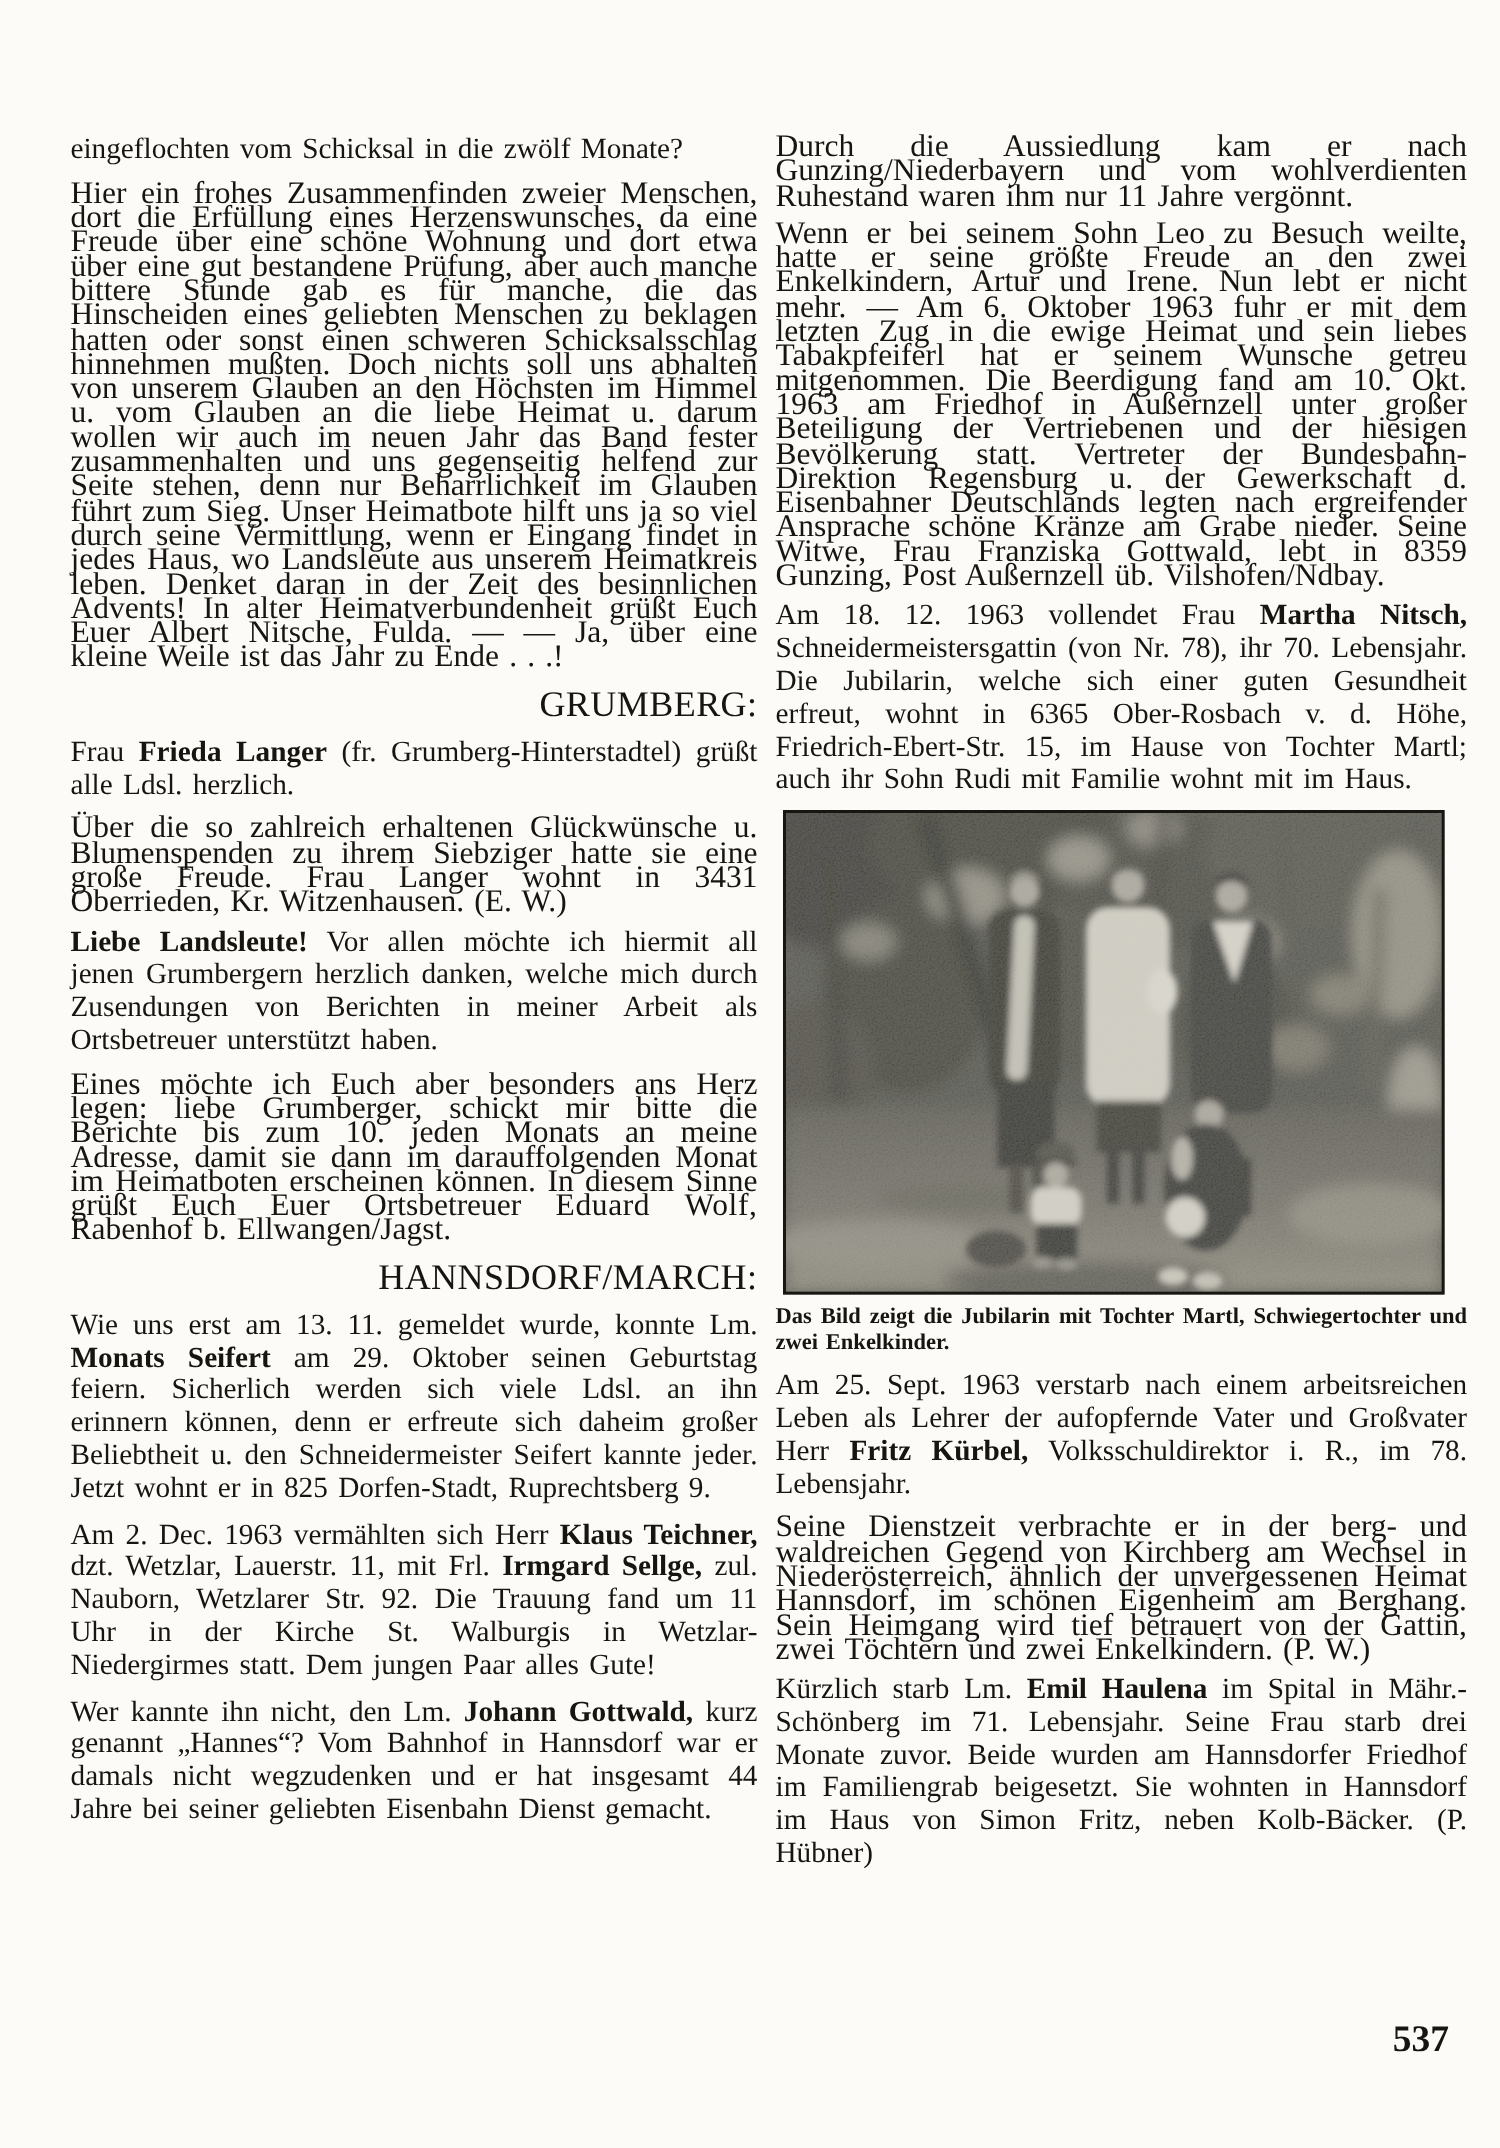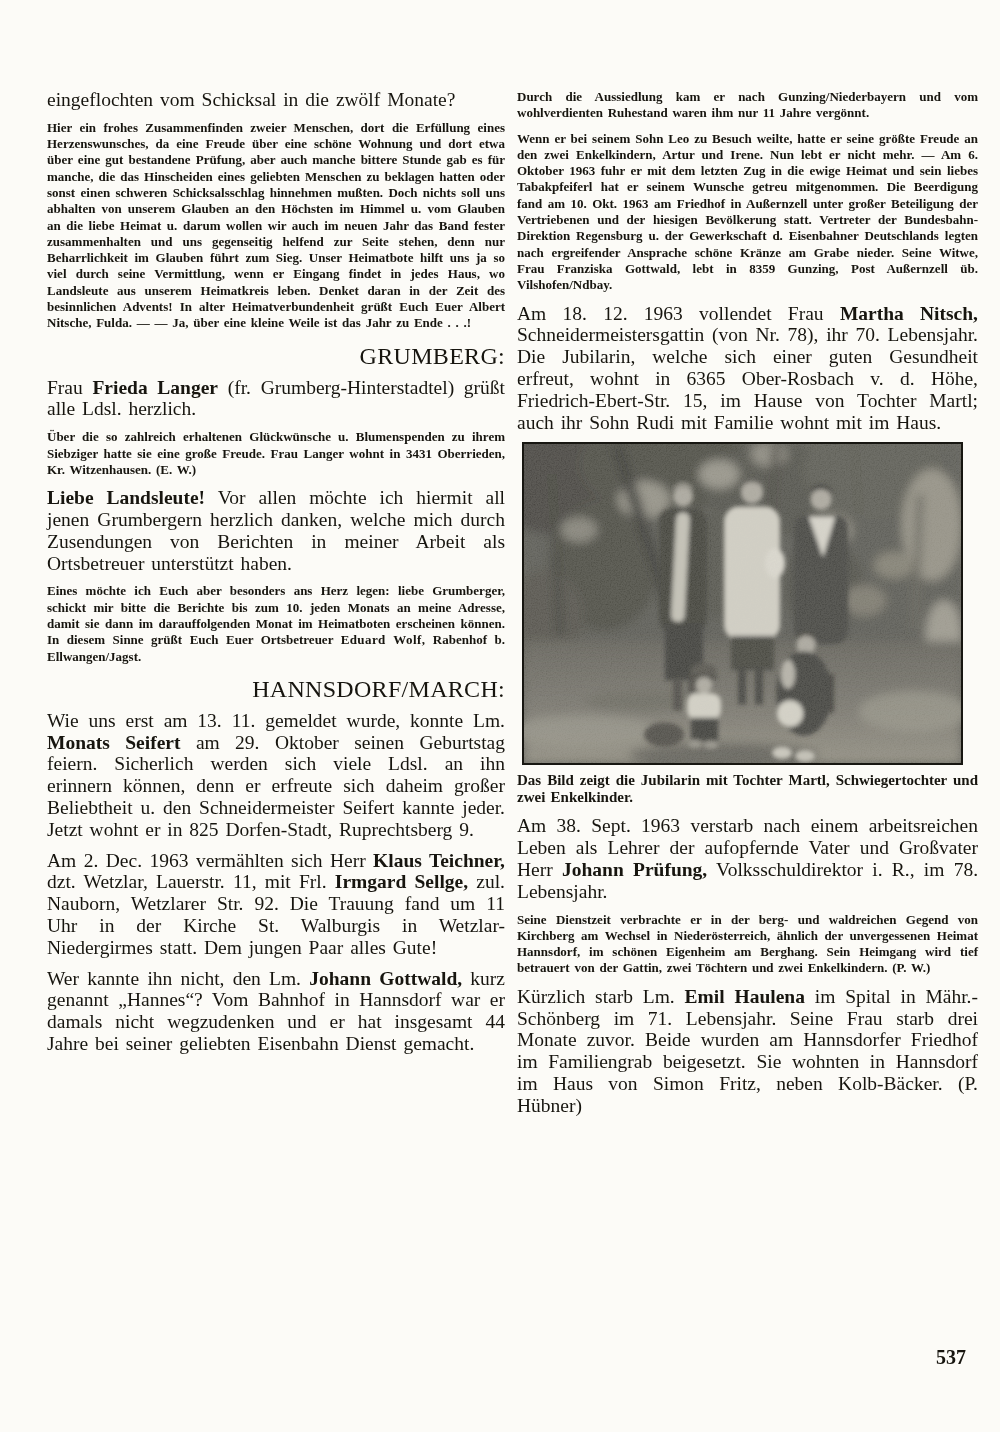--- a/index.html
+++ b/index.html
@@ -11,21 +11,21 @@
     color: #17150f;
     font-family: "Liberation Serif", "DejaVu Serif", serif;
     overflow: hidden;
   }
   .col { position: absolute; top: 89px; }
   .col-left  { left: 47px;  width: 458px; }
   .col-right { left: 517px; width: 461px; }
 
   p { margin: 0 0 9px 0; text-align: justify; }
   .body  { font-size: 19.5px; line-height: 21.8px; word-spacing: 2px; }
-  .petit { font-size: 13px; line-height: 16.3px; font-weight: bold; word-spacing: 1.5px; }
+  .petit { font-size: 21px; line-height: 16.3px; font-weight: normal; word-spacing: 1.5px; }
   .body .b { font-weight: bold; }
   .petit .b { letter-spacing: 0.4px; }
   h2.heading {
     font-size: 24px; line-height: 27px; font-weight: normal;
     letter-spacing: 0.3px; margin: 11px 0 7px 0; text-align: right;
     font-family: "Liberation Serif", "DejaVu Serif", serif;
   }
   figure.photo {
     margin: 8px 0 7px 5px;
     width: 441px; height: 323px;
@@ -33,21 +33,21 @@
     background: #57564f;
   }
   figure.photo svg { display: block; width: 100%; height: 100%; }
   .caption {
     font-size: 15px; line-height: 16.5px; font-weight: bold;
     margin: 0 0 10px 0; text-align: justify; word-spacing: 1.5px;
   }
   .page-number {
     position: absolute; left: 517px; top: 1346px; width: 461px;
     padding-right: 12px; text-align: right;
-    font-size: 20px; font-weight: bold;
+    font-size: 25px; font-weight: bold;
   }
 </style>
 </head>
 <body>
 
 <section class="col col-left">
   <p class="body"><span>eingeflochten vom Schicksal in die zwölf Monate?</span></p>
   <p class="petit"><span>Hier ein frohes Zusammenfinden zweier Menschen, dort die Erfüllung eines Herzenswunsches, da eine Freude über eine schöne Wohnung und dort etwa über eine gut bestandene Prüfung, aber auch manche bittere Stunde gab es für manche, die das Hinscheiden eines geliebten Menschen zu beklagen hatten oder sonst einen schweren Schicksalsschlag hinnehmen mußten. Doch nichts soll uns abhalten von unserem Glauben an den Höchsten im Himmel u. vom Glauben an die liebe Heimat u. darum wollen wir auch im neuen Jahr das Band fester zusammenhalten und uns gegenseitig helfend zur Seite stehen, denn nur Beharrlichkeit im Glauben führt zum Sieg. Unser Heimatbote hilft uns ja so viel durch seine Vermittlung, wenn er Eingang findet in jedes Haus, wo Landsleute aus unserem Heimatkreis leben. Denket daran in der Zeit des besinnlichen Advents! In alter Heimatverbundenheit grüßt Euch Euer Albert Nitsche, Fulda. — — Ja, über eine kleine Weile ist das Jahr zu Ende . . .!</span></p>
   <h2 class="heading">GRUMBERG:</h2>
   <p class="body"><span>Frau </span><span class="b">Frieda Langer</span><span> (fr. Grumberg-Hinterstadtel) grüßt alle Ldsl. herzlich.</span></p>
@@ -161,18 +161,18 @@
         <ellipse cx="187" cy="298" rx="7" ry="4" fill="#8d8a80"></ellipse>
 
         <ellipse cx="140" cy="288" rx="20" ry="12" fill="#3c3b34"></ellipse>
       </g>
 
       <rect x="0" y="0" width="437" height="316" filter="url(#fGrain)" opacity="0.28"></rect>
     </svg>
   </figure>
   <figcaption class="caption">Das Bild zeigt die Jubilarin mit Tochter Martl, Schwiegertochter und zwei Enkelkinder.</figcaption>
 
-  <p class="body"><span>Am 38. Sept. 1963 verstarb nach einem arbeitsreichen Leben als Lehrer der aufopfernde Vater und Großvater Herr </span><span class="b">Johann Prüfung,</span><span> Volksschuldirektor i. R., im 78. Lebensjahr.</span></p>
+  <p class="body"><span>Am 25. Sept. 1963 verstarb nach einem arbeitsreichen Leben als Lehrer der aufopfernde Vater und Großvater Herr </span><span class="b">Fritz Kürbel,</span><span> Volksschuldirektor i. R., im 78. Lebensjahr.</span></p>
   <p class="petit"><span>Seine Dienstzeit verbrachte er in der berg- und waldreichen Gegend von Kirchberg am Wechsel in Niederösterreich, ähnlich der unvergessenen Heimat Hannsdorf, im schönen Eigenheim am Berghang. Sein Heimgang wird tief betrauert von der Gattin, zwei Töchtern und zwei Enkelkindern. (P. W.)</span></p>
   <p class="body"><span>Kürzlich starb Lm. </span><span class="b">Emil Haulena</span><span> im Spital in Mähr.-Schönberg im 71. Lebensjahr. Seine Frau starb drei Monate zuvor. Beide wurden am Hannsdorfer Friedhof im Familiengrab beigesetzt. Sie wohnten in Hannsdorf im Haus von Simon Fritz, neben Kolb-Bäcker. (P. Hübner)</span></p>
 </section>
 
 <div class="page-number">537</div>
 
 </body></html>

